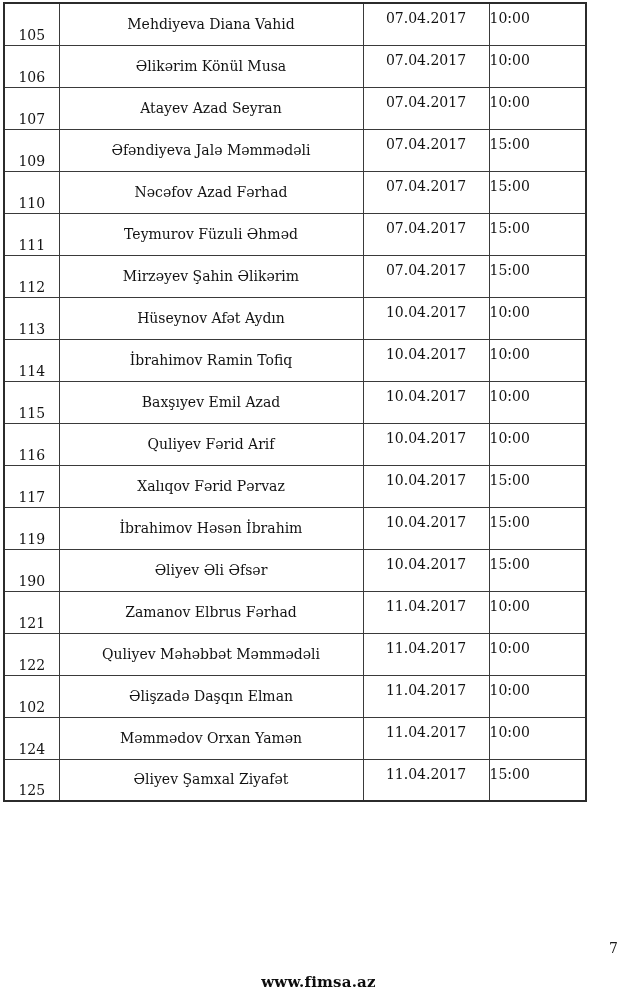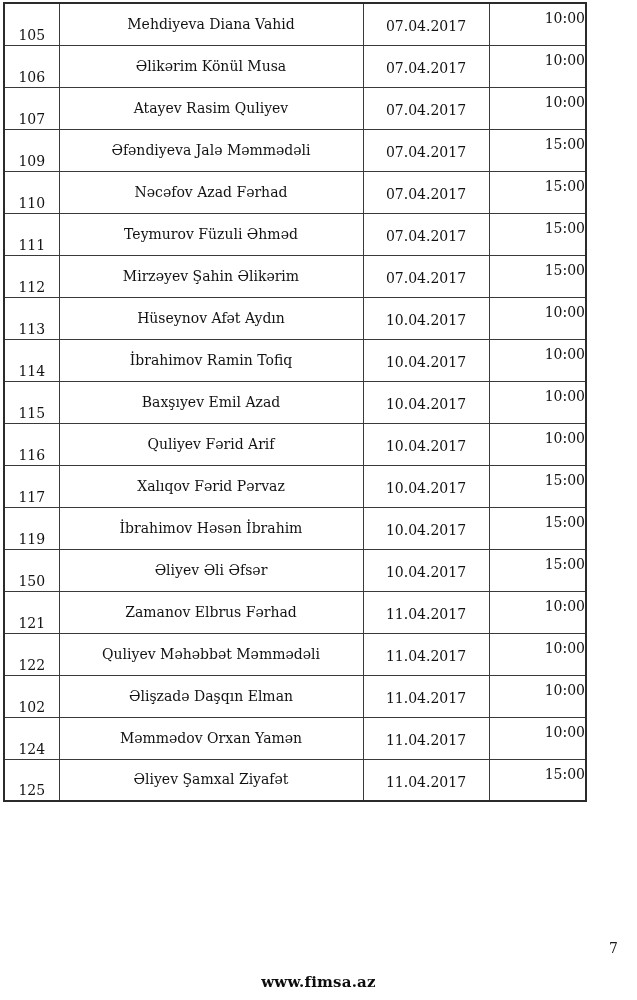--- a/index.html
+++ b/index.html
@@ -42,25 +42,25 @@
   }
   td.c-name {
     width: 304px;
     text-align: center;
     vertical-align: middle;
   }
   td.c-date {
     width: 126px;
     text-align: center;
     vertical-align: top;
-    padding-top: 14px;
+    padding-top: 6px;
   }
   td.c-time {
     width: 97px;
-    text-align: right;
+    text-align: left;
     vertical-align: top;
     padding-top: 6px;
   }
   .page-number {
     position: absolute;
     top: 940px;
     right: 19px;
     font-size: 14px;
     color: #1a1a1a;
   }
@@ -92,21 +92,21 @@
 
   <tr>
     <td class="c-no"><span>106</span></td>
     <td class="c-name"><span>Əlikərim Könül Musa</span></td>
     <td class="c-date"><span>07.04.2017</span></td>
     <td class="c-time"><span>10:00</span></td>
   </tr>
 
   <tr>
     <td class="c-no"><span>107</span></td>
-    <td class="c-name"><span>Atayev Rasim Quliyev</span></td>
+    <td class="c-name"><span>Atayev Azad Seyran</span></td>
     <td class="c-date"><span>07.04.2017</span></td>
     <td class="c-time"><span>10:00</span></td>
   </tr>
 
 
   <tr>
     <td class="c-no"><span>109</span></td>
     <td class="c-name"><span>Əfəndiyeva Jalə Məmmədəli</span></td>
     <td class="c-date"><span>07.04.2017</span></td>
     <td class="c-time"><span>15:00</span></td>
@@ -170,21 +170,21 @@
 
 
   <tr>
     <td class="c-no"><span>119</span></td>
     <td class="c-name"><span>İbrahimov Həsən İbrahim</span></td>
     <td class="c-date"><span>10.04.2017</span></td>
     <td class="c-time"><span>15:00</span></td>
   </tr>
 
   <tr>
-    <td class="c-no"><span>150</span></td>
+    <td class="c-no"><span>190</span></td>
     <td class="c-name"><span>Əliyev Əli Əfsər</span></td>
     <td class="c-date"><span>10.04.2017</span></td>
     <td class="c-time"><span>15:00</span></td>
   </tr>
 
   <tr>
     <td class="c-no"><span>121</span></td>
     <td class="c-name"><span>Zamanov Elbrus Fərhad</span></td>
     <td class="c-date"><span>11.04.2017</span></td>
     <td class="c-time"><span>10:00</span></td>

